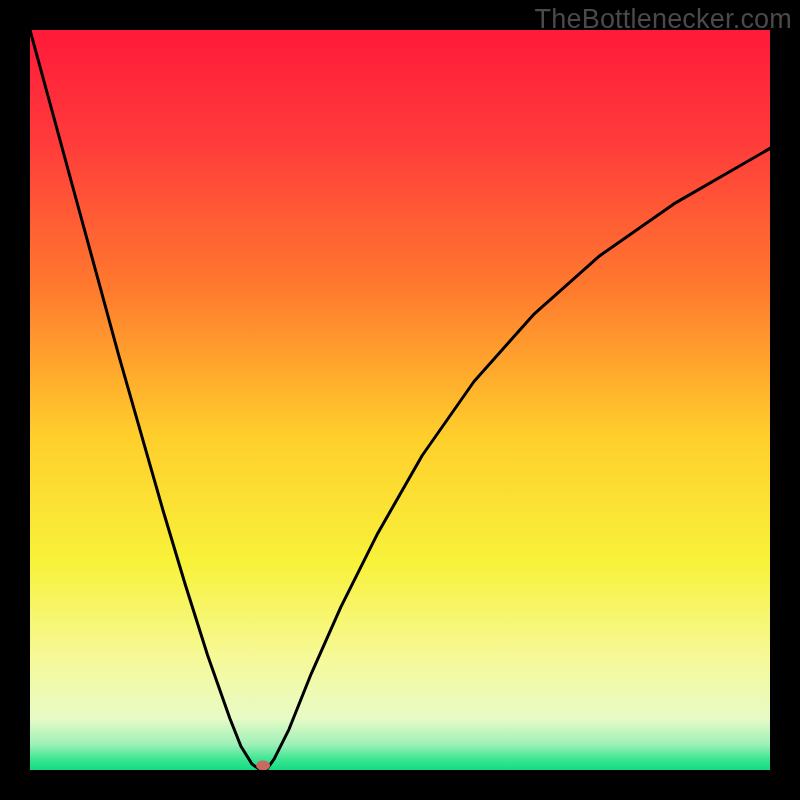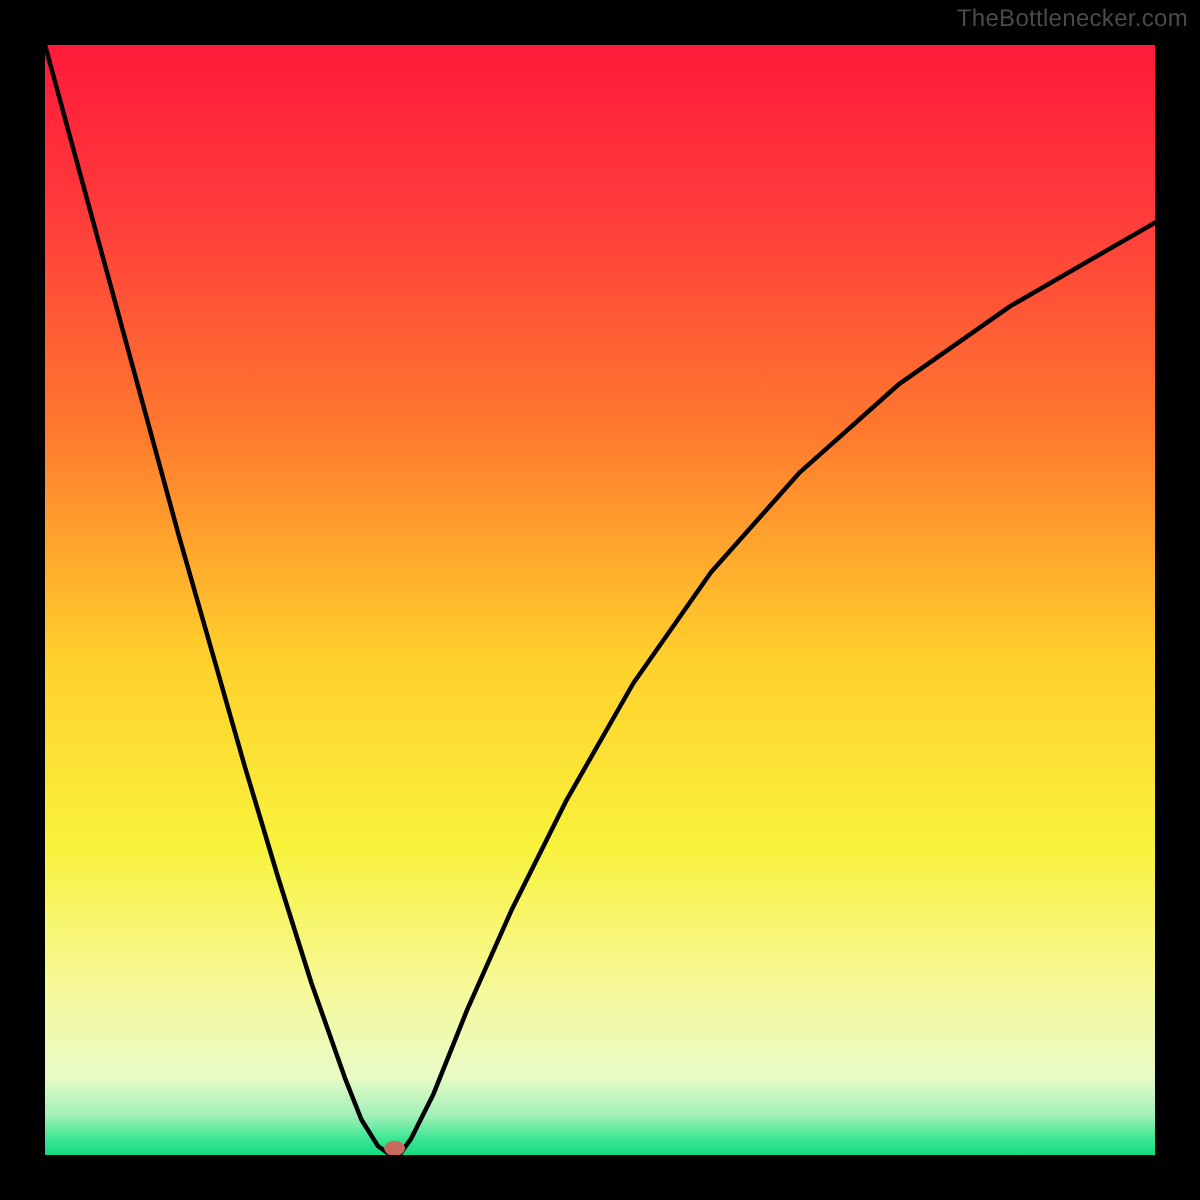--- a/index.html
+++ b/index.html
@@ -21,21 +21,21 @@
     left: 30px;
     top: 30px;
     width: 740px;
     height: 740px;
   }
   .watermark {
     position: absolute;
     top: 4px;
     right: 8px;
     color: #4a4a4a;
-    font-size: 16px;
+    font-size: 27px;
     font-weight: 500;
     letter-spacing: 0.2px;
     user-select: none;
   }
   svg { display: block; }
 </style>
 </head>
 <body>
 
 <div class="outer">

